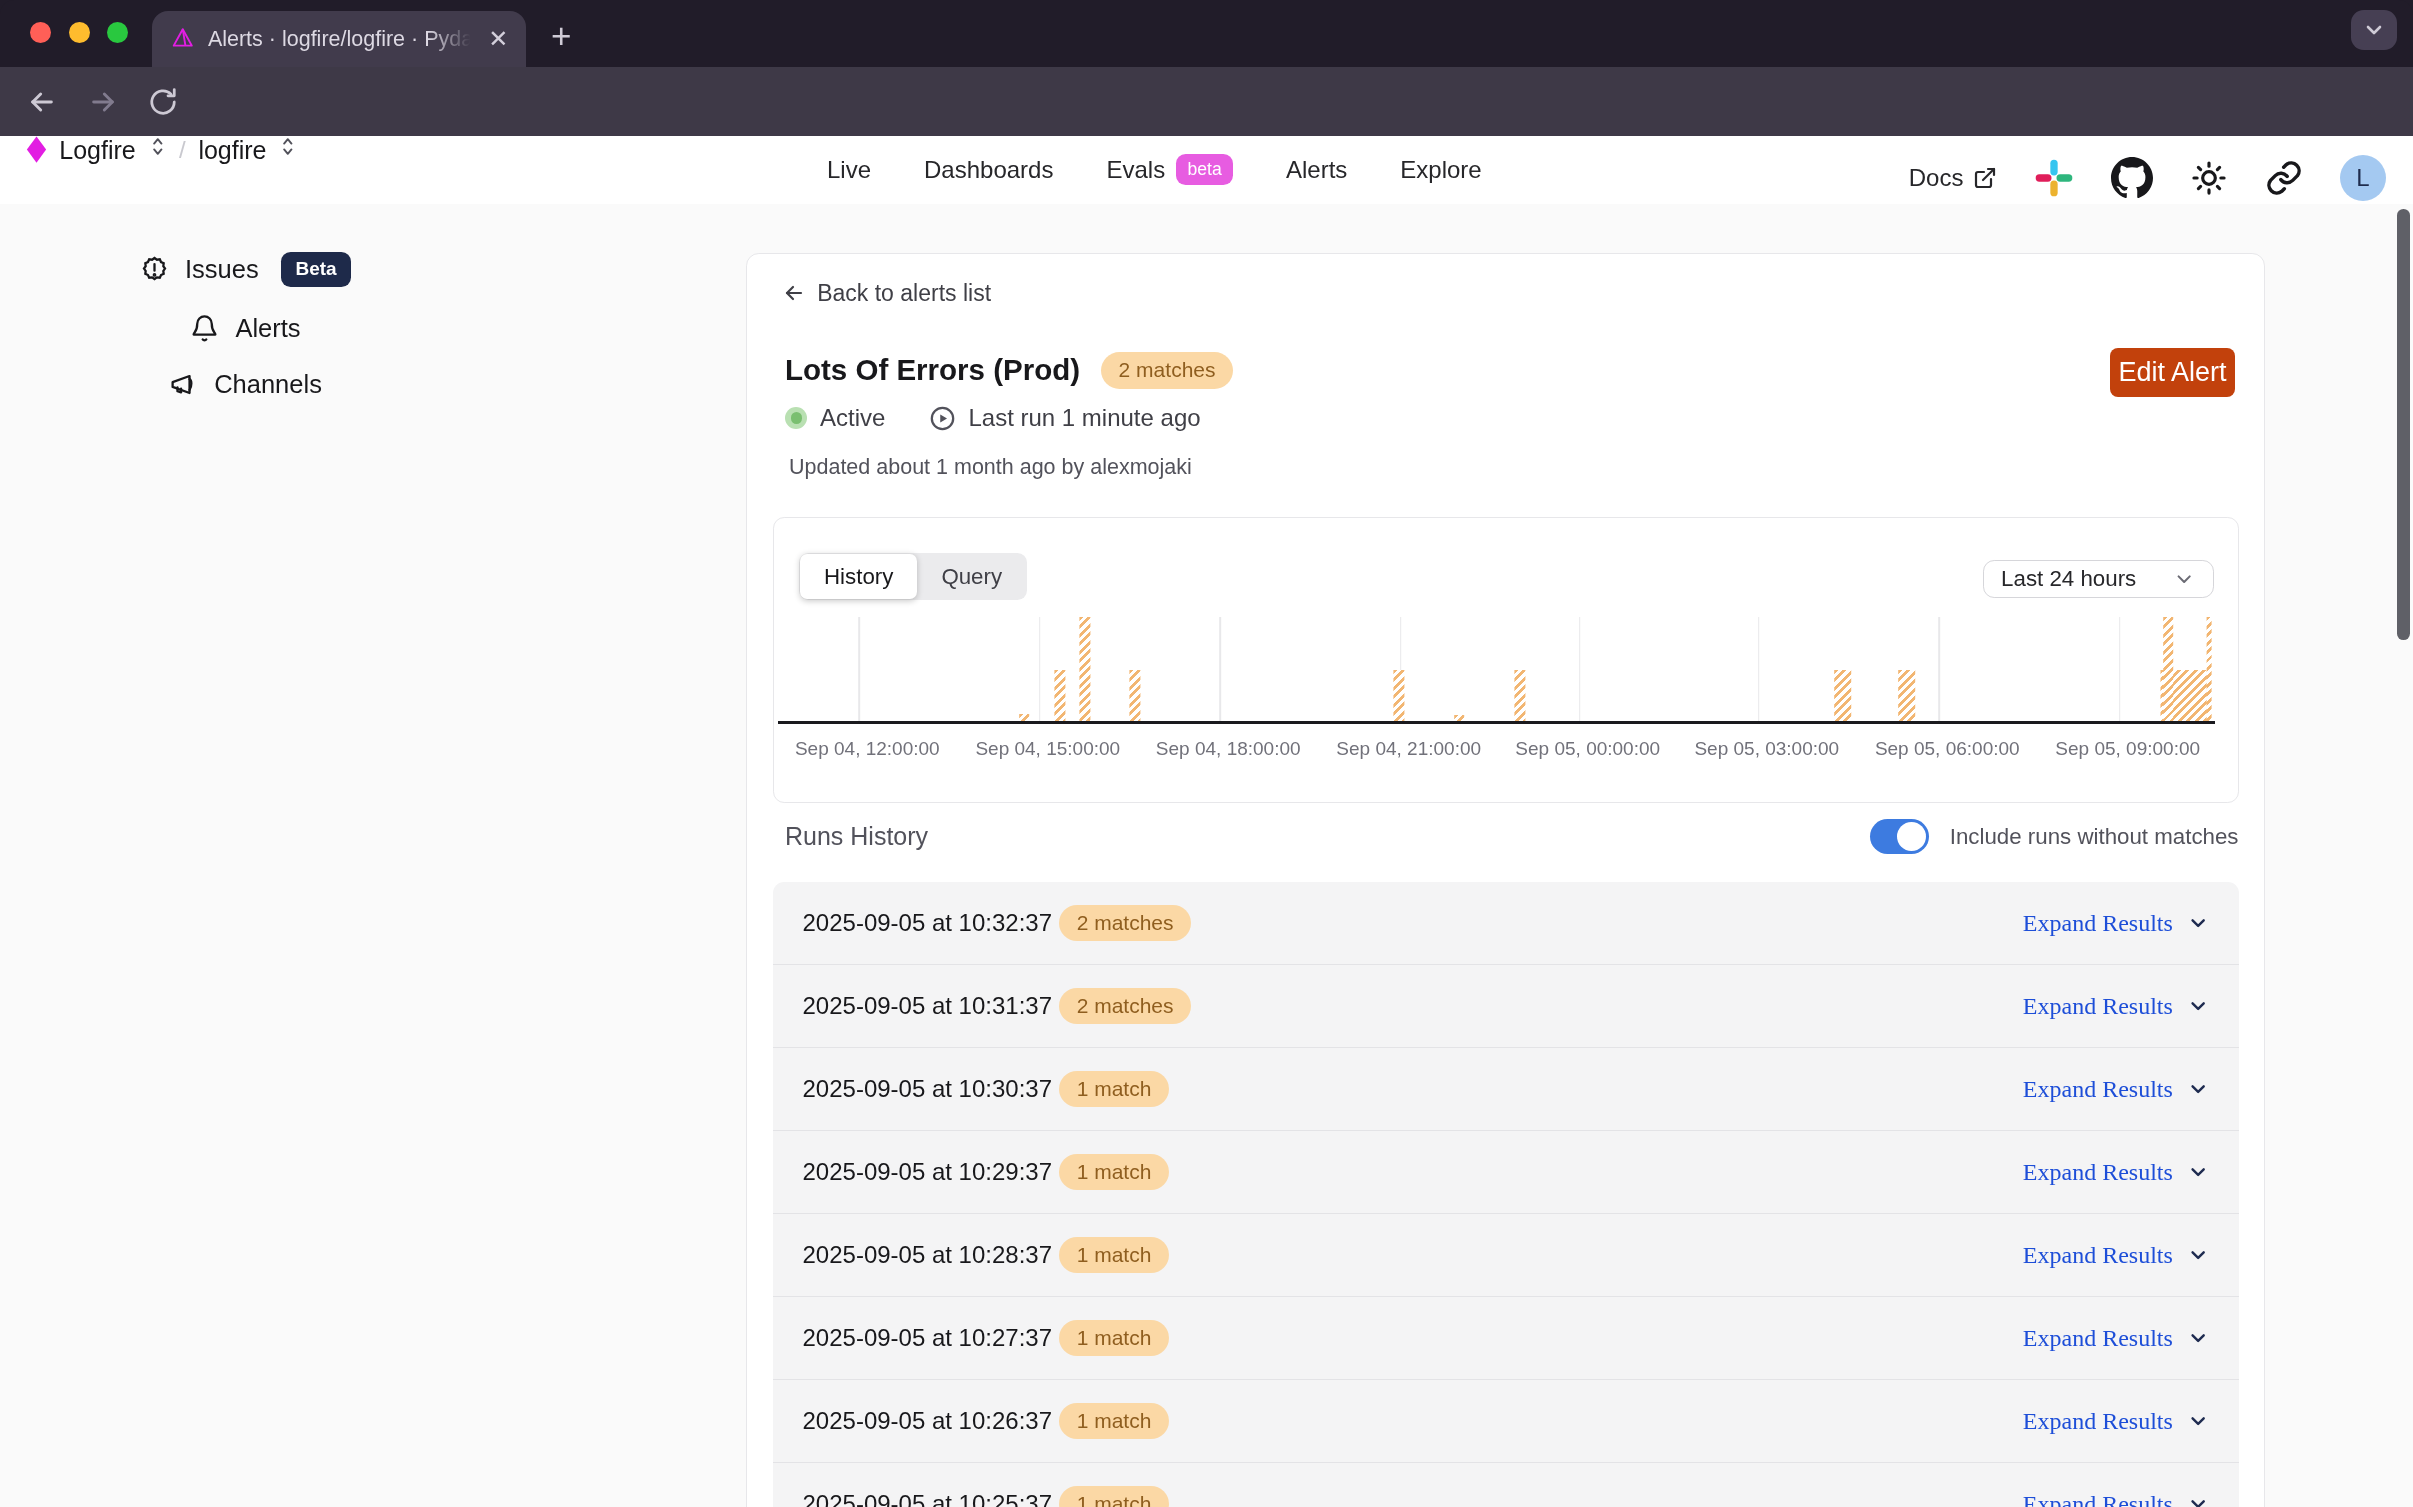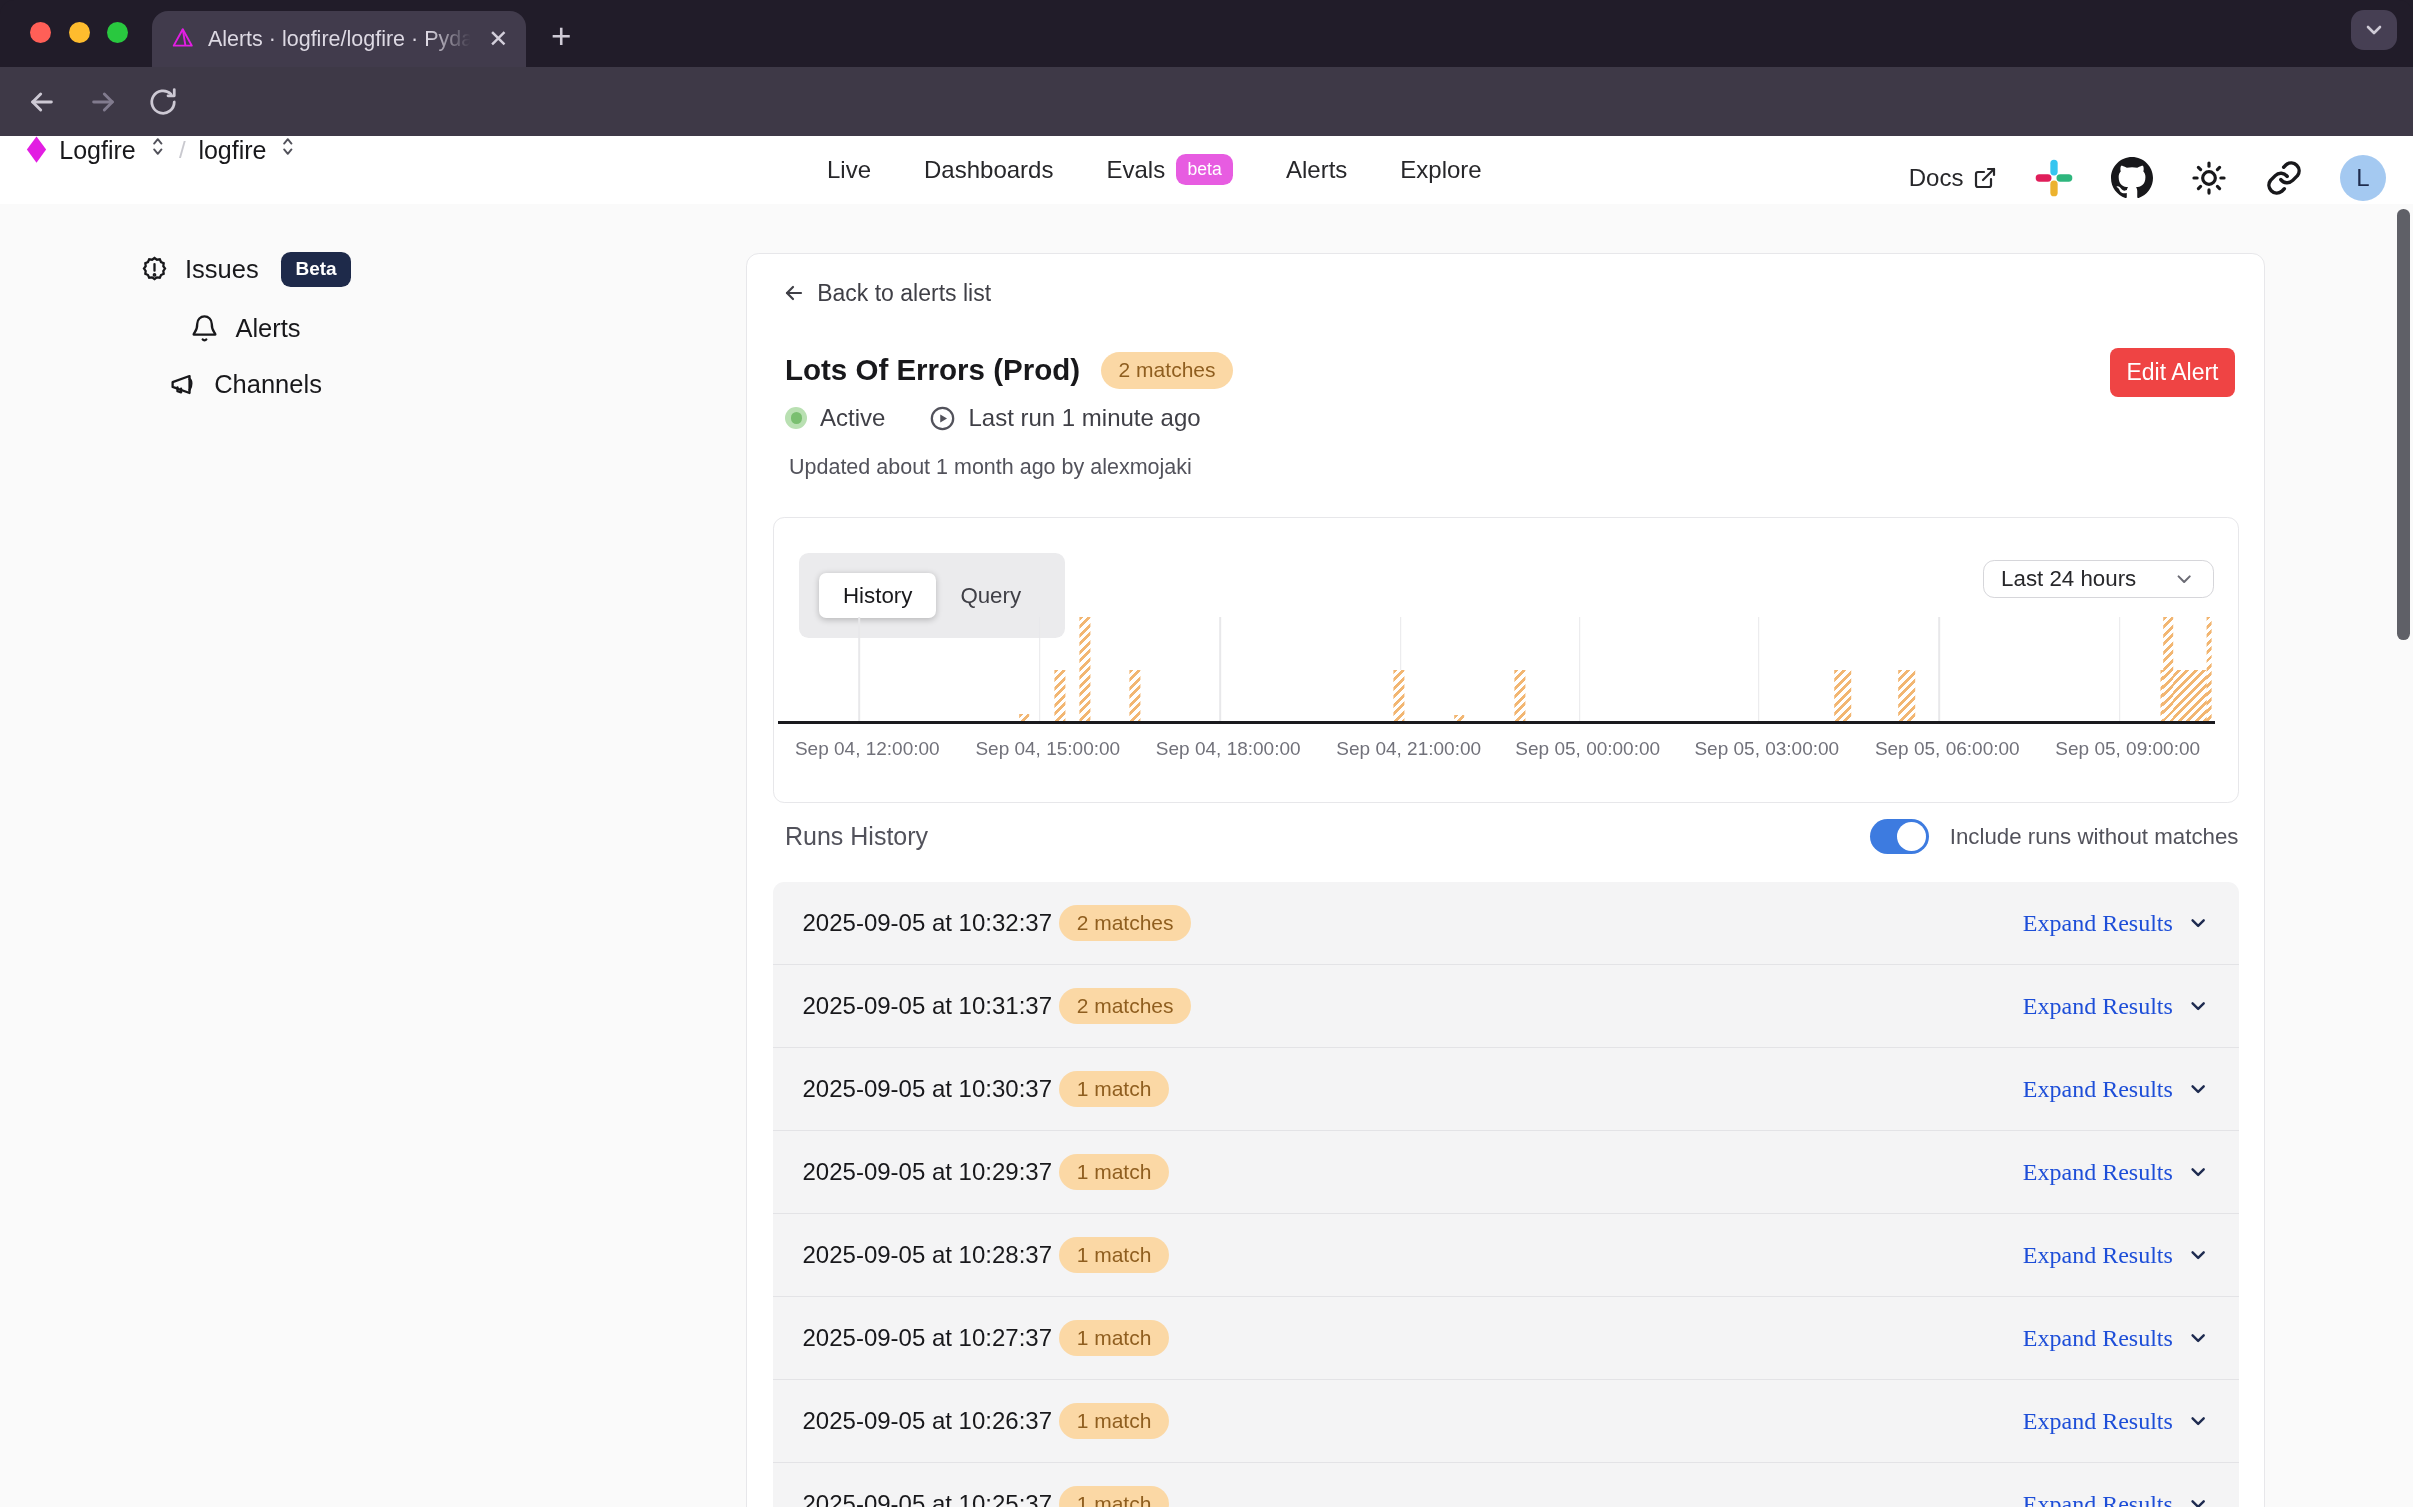--- a/index.html
+++ b/index.html
@@ -39,30 +39,30 @@
   .content { position:absolute; left:0; top:204px; width:2413px; height:1303px; background:#fafafa; }
   .sidebar { position:absolute; left:140px; top:48px; display:flex; flex-direction:column; gap:27px;align-items:center; }
   .side-item { display:flex; align-items:center; gap:16px; font-size:25.5px; color:#18181b; cursor:pointer; }
   .side-beta { background:#1e2a4a; color:#fff; font-size:19px; font-weight:bold; padding:6.4px 14.4px; border-radius:9.6px; margin-left:6.4px; }
 
   .card { position:absolute; left:746px; top:49px; width:1519px; height:1317px; background:#fff; border:1.6px solid #e7e7ea; border-radius:12.8px; }
   .back-link { position:absolute; left:35px; top:25.5px; display:flex; align-items:center; gap:11.2px; font-size:23px; color:#3f3f46; cursor:pointer; }
   .title-row { position:absolute; left:38px; top:86px; display:flex; align-items:center; gap:21px;margin-top:12px; }
   .page-title { font-size:29.5px; font-weight:700; color:#18181b; }
   .match-badge { background:#fbd8a5; color:#8f5e1f; font-size:21px; padding:6.4px 17.6px; border-radius:19px; white-space:nowrap; }
-  .edit-btn { position:absolute; right:29px; top:94px; width:125px; height:49px; background:#ef4444; border:none; border-radius:8px; color:#fff; font-size:23px; font-family:inherit; cursor:pointer;text-align:center; }
+  .edit-btn { position:absolute; right:29px; top:94px; width:125px; height:49px; background:#c2410c; border:none; border-radius:8px; color:#fff; font-size:27px; font-family:inherit; cursor:pointer;text-align:center; }
   .status-row { position:absolute; left:38px; top:150px; display:flex; align-items:center; gap:12.8px; font-size:24px; color:#3f3f46; }
   .status-dot { width:22.3px; height:22.3px; border-radius:50%; background:#b9e0b2; position:relative; }
   .status-dot::after { content:""; position:absolute; left:5.6px; top:5.6px; width:11.2px; height:11.2px; border-radius:50%; background:#7abf70; }
   .status-gap { width:17.6px; }
   .updated-line { position:absolute; left:42px; top:201px; font-size:21.5px; color:#52525b; }
 
   
   .chart-panel { position:absolute; left:25.5px; top:263px; width:1466px; height:286px; border:1.6px solid #e7e7ea; border-radius:11.2px; background:#fff; }
-  .seg-tabs { position:absolute; left:25.5px; top:35px; display:inline-flex; background:#ebebed; border-radius:9.6px; padding:20px; }
+  .seg-tabs { position:absolute; left:25.5px; top:35px; display:inline-flex; background:#ebebed; border-radius:9.6px; padding:1px; }
   .seg-tab { font-size:22.3px; padding:9.6px 24px; border-radius:7.2px; color:#3f3f46; cursor:pointer; }
   .seg-tab.active { background:#fff; color:#18181b; box-shadow:0 1.6px 6.4px rgba(0,0,0,.22); }
   .range-dd { position:absolute; right:24px; top:42px; width:231px; height:38px; border:1.6px solid #d6d6da; border-radius:11.2px; display:flex; align-items:center; justify-content:space-between; padding:0 17.6px; font-size:22.3px; color:#27272a; background:#fff; cursor:pointer; }
   .plot { position:absolute; left:17.6px; top:99px; width:1421px; height:105px; }
   .gridline { position:absolute; top:0; bottom:0; width:1.6px; background:#e8e8ea; transform:translateX(-50%); }
   .bar { position:absolute; bottom:0; transform:translateX(-50%);
          background:repeating-linear-gradient(135deg,#f2b672 0,#f2b672 2.8px,#ffffff 2.8px,#ffffff 6px); }
   .baseline { position:absolute; left:4.8px; top:203px; width:1437px; height:3.2px; background:#1a1a1e; }
   .ticks { position:absolute; left:17.6px; top:220px; width:1421px; height:32px;margin-left:8px; }
   .tick { position:absolute; transform:translateX(-50%); white-space:nowrap; font-size:19px; color:#71717a; }

